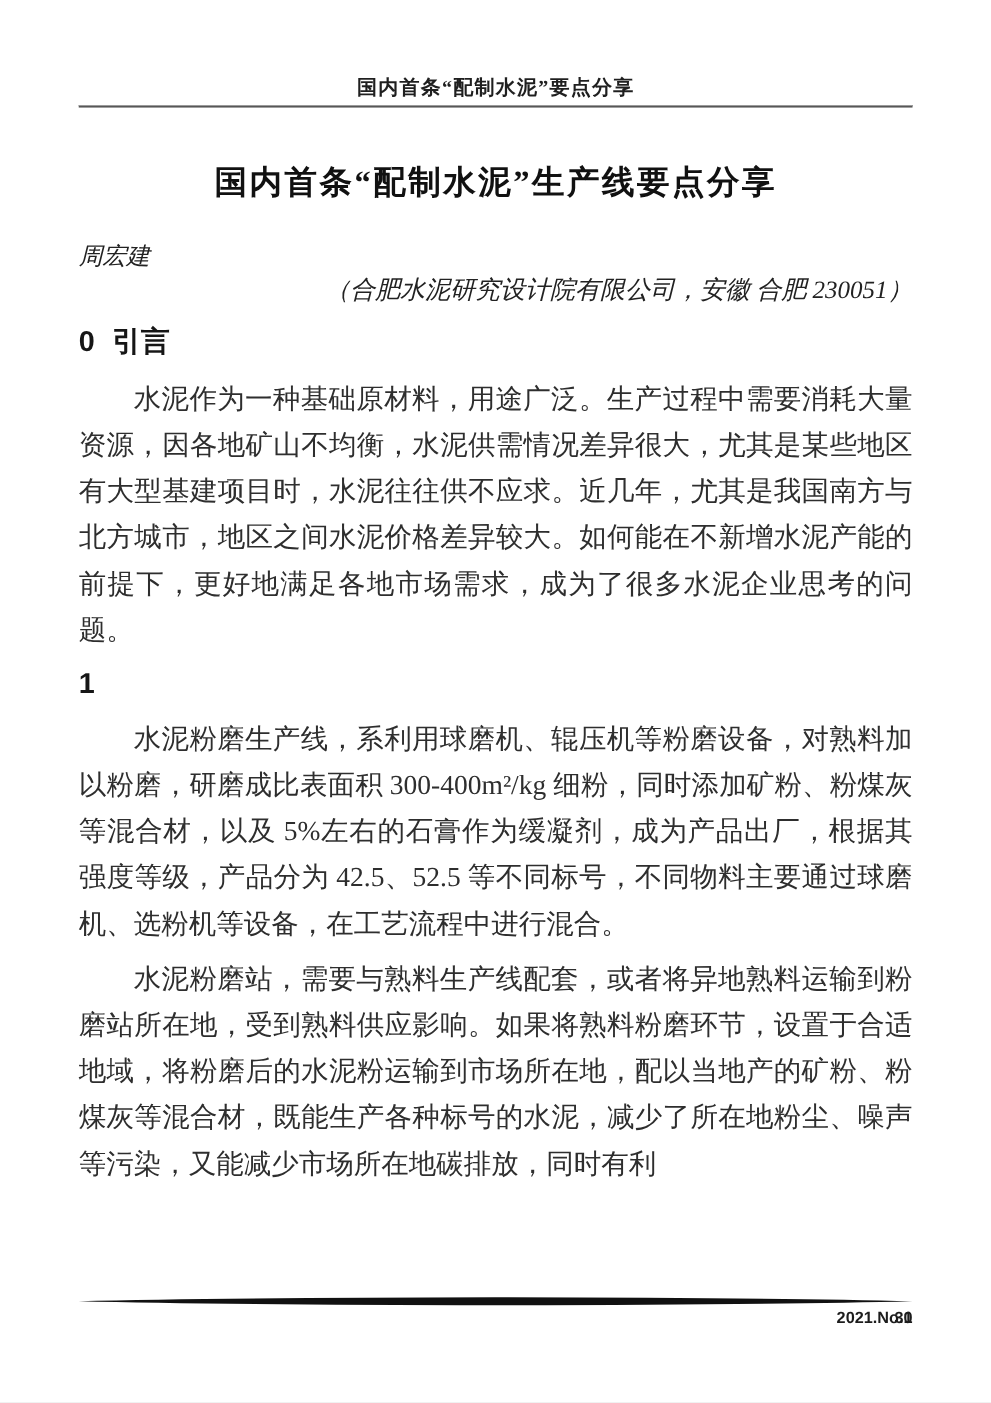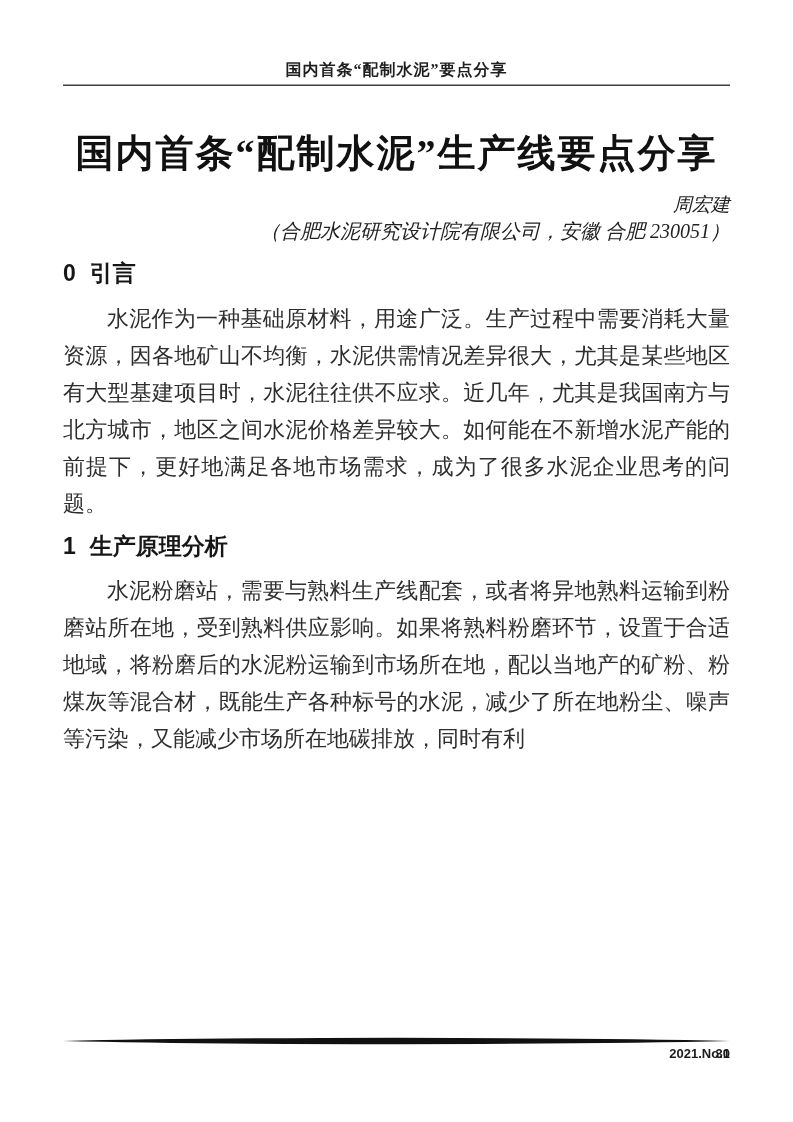--- a/index.html
+++ b/index.html
@@ -30,29 +30,29 @@
     top: 84px; left: 63px; right: 63px;
     height: 2px;
     background: #414141;
     border-top: 1px solid #9a9a9a;
   }
   
   .title {
     position: absolute;
     top: 128px; left: 40px; right: 40px;
     text-align: center;
-    font-size: 38px;
+    font-size: 26px;
     font-weight: bold;
     color: #111111;
     letter-spacing: 2px;
   }
   .author {
     position: absolute;
     top: 192px; left: 63px; right: 63px;
-    text-align: right;
+    text-align: left;
     font-size: 19px;
     font-style: italic;
     color: #222222;
   }
   .affiliation {
     position: absolute;
     top: 218px; left: 63px; right: 63px;
     text-align: right;
     font-size: 20px;
     font-style: italic;
@@ -128,23 +128,23 @@
     <h2 class="section-heading first">
       <span>0</span>
       <span>引言</span>
     </h2>
 
     <p class="para">水泥作为一种基础原材料，用途广泛。生产过程中需要消耗大量资源，因各地矿山不均衡，水泥供需情况差异很大，尤其是某些地区有大型基建项目时，水泥往往供不应求。近几年，尤其是我国南方与北方城市，地区之间水泥价格差异较大。如何能在不新增水泥产能的前提下，更好地满足各地市场需求，成为了很多水泥企业思考的问题。</p>
 
 
     <h2 class="section-heading later">
       <span>1</span>
-      <span>生产原理分析</span>
     </h2>
 
+    <p class="para">水泥粉磨生产线，系利用球磨机、辊压机等粉磨设备，对熟料加以粉磨，研磨成比表面积 300-400m²/kg 细粉，同时添加矿粉、粉煤灰等混合材，以及 5%左右的石膏作为缓凝剂，成为产品出厂，根据其强度等级，产品分为 42.5、52.5 等不同标号，不同物料主要通过球磨机、选粉机等设备，在工艺流程中进行混合。</p>
 
     <p class="para">水泥粉磨站，需要与熟料生产线配套，或者将异地熟料运输到粉磨站所在地，受到熟料供应影响。如果将熟料粉磨环节，设置于合适地域，将粉磨后的水泥粉运输到市场所在地，配以当地产的矿粉、粉煤灰等混合材，既能生产各种标号的水泥，减少了所在地粉尘、噪声等污染，又能减少市场所在地碳排放，同时有利</p>
 
   </div>
 
   <div class="footer">
     <svg class="footer-rule" viewBox="0 0 667 8" preserveAspectRatio="none">
       <path d="M 0 4 Q 110 1.2 333 0.8 Q 556 1.2 667 4 Q 556 6.8 333 7.2 Q 110 6.8 0 4 Z" fill="#111111"></path>
     </svg>
     <div class="footer-row">

